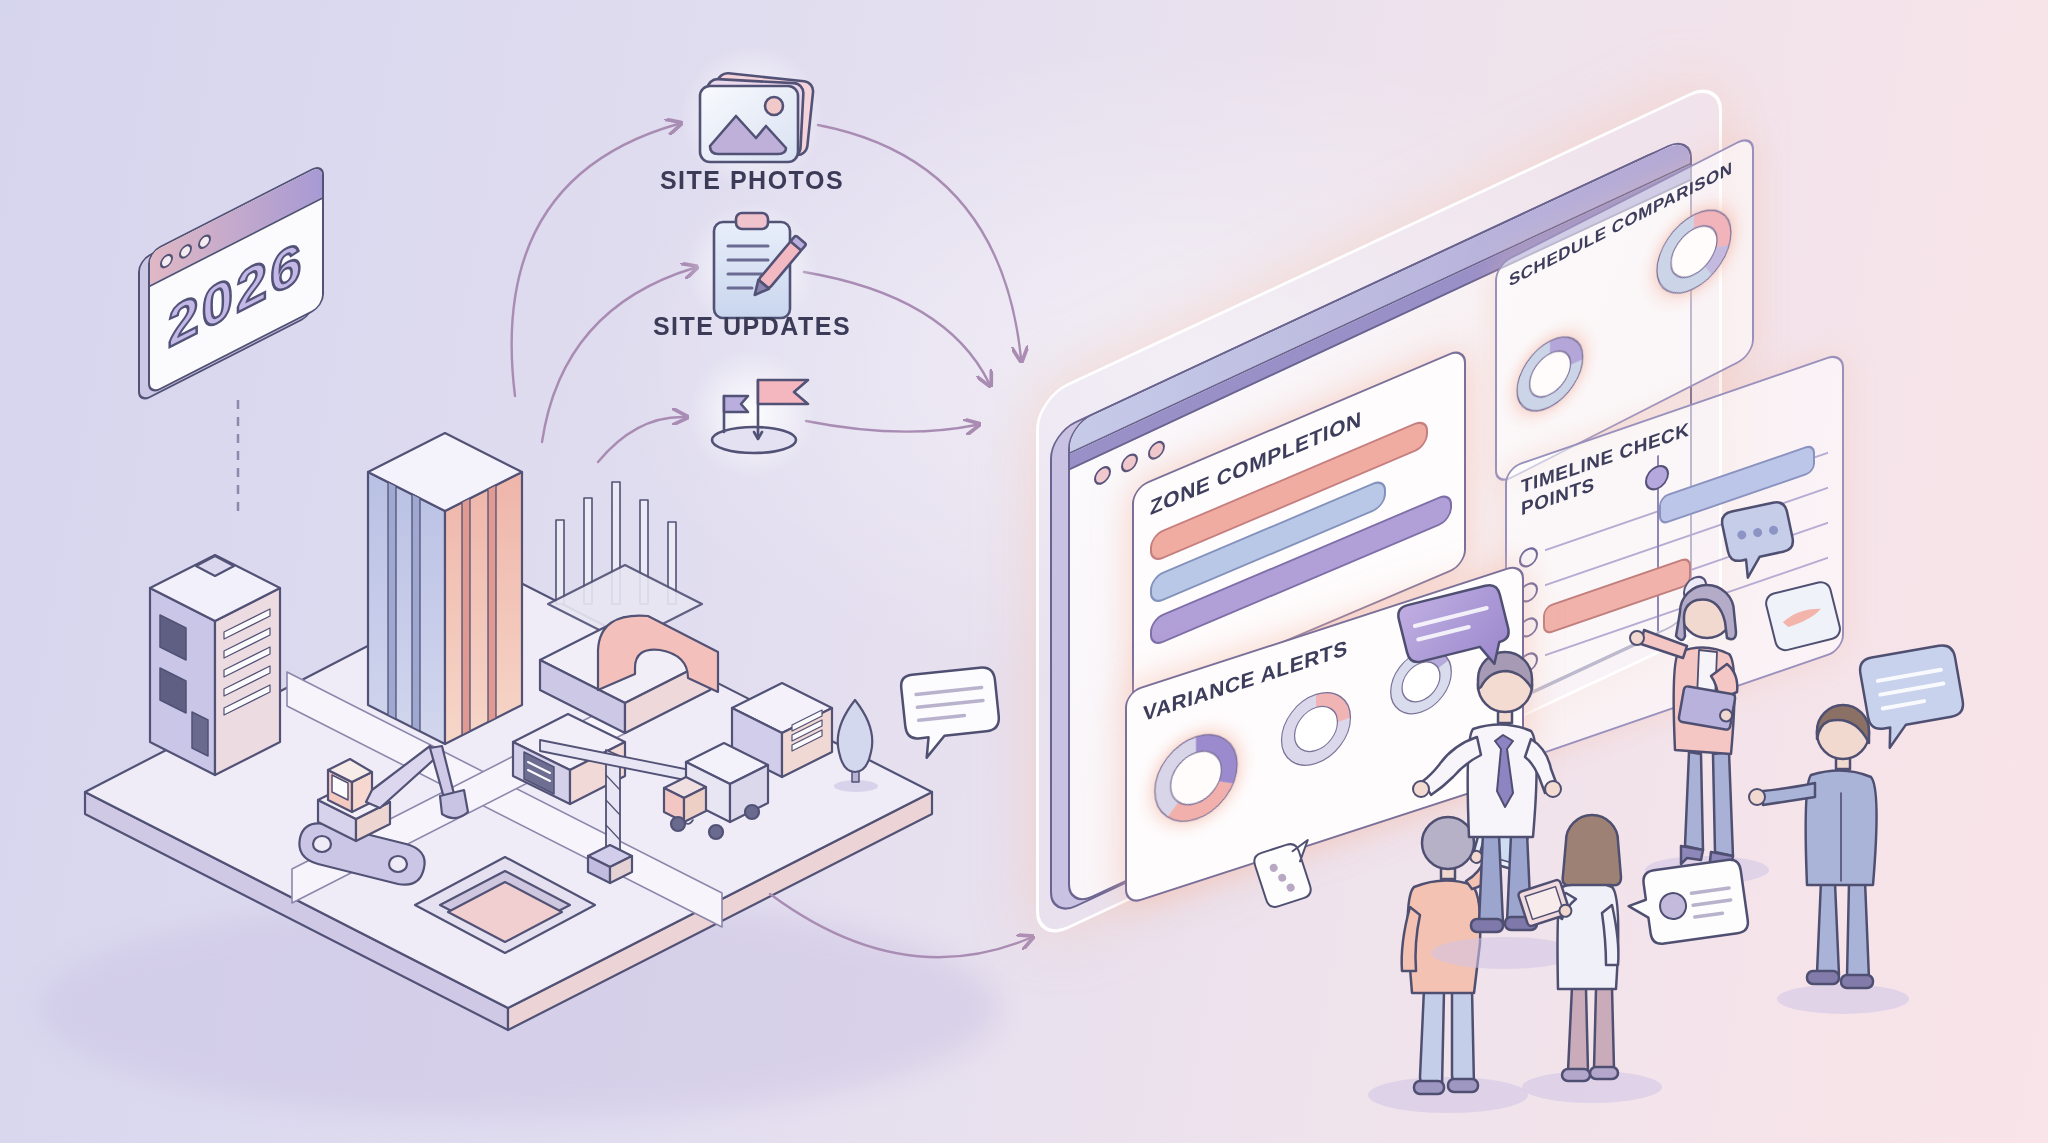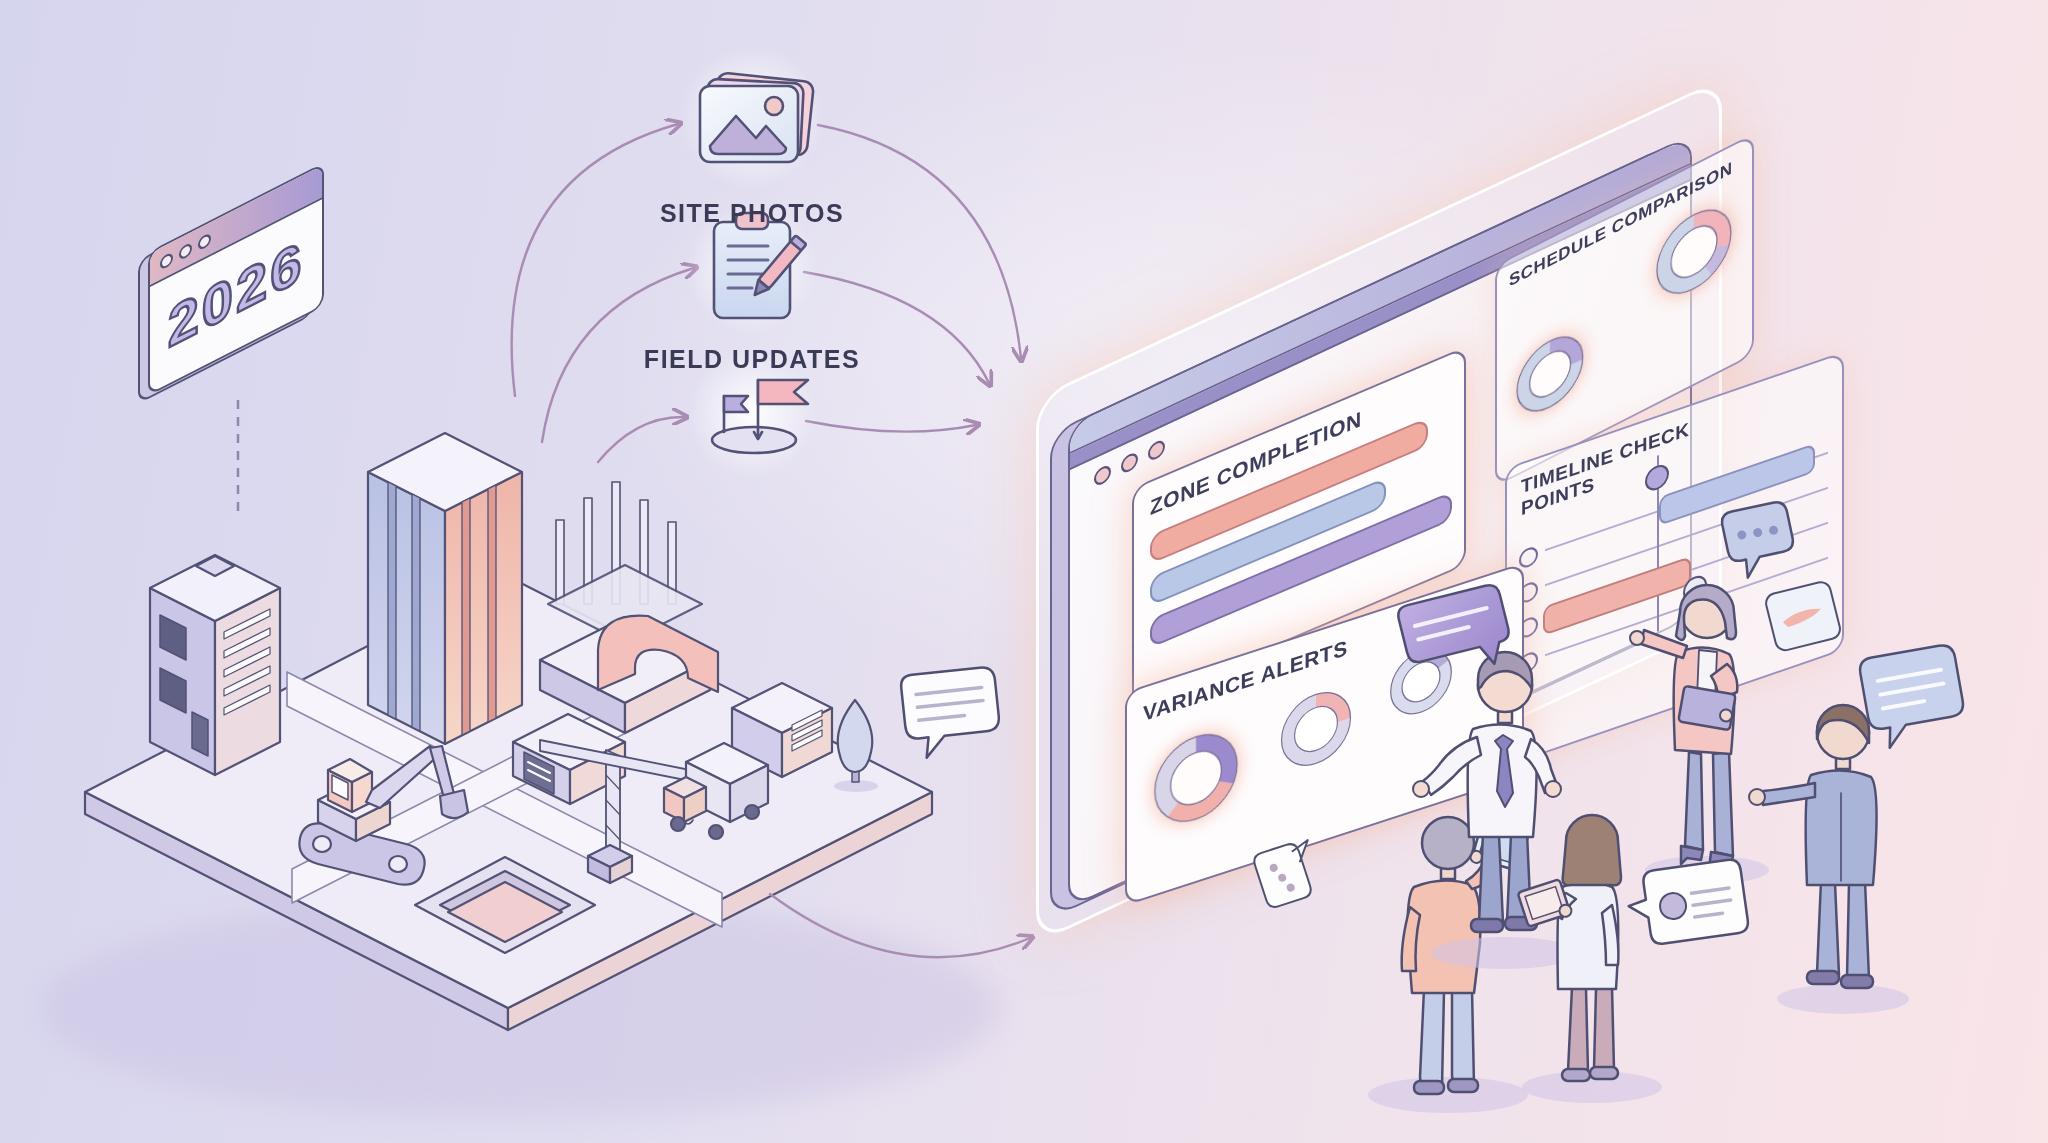--- a/index.html
+++ b/index.html
@@ -16,21 +16,21 @@
     transform:skewY(-27deg);transform-origin:0 0;background:#cdc7e6;border:2.5px solid #525276;border-radius:12px;z-index:2;}
   .y2026{position:absolute;left:148px;top:252px;width:172px;height:140px;
     transform:skewY(-27deg);transform-origin:0 0;background:#fbfafd;border:2.5px solid #525276;border-radius:12px;z-index:2;overflow:hidden;}
   .y2026 .tb{height:32px;background:linear-gradient(90deg,#e0b8c4,#a79ad4);border-bottom:2.5px solid #525276;display:flex;align-items:center;padding-left:10px;gap:6px;}
   .y2026 .dot{width:9px;height:9px;border-radius:50%;border:2px solid #525276;background:#f4ecf1;}
   .y2026 .year{display:flex;align-items:center;justify-content:center;height:100px;
     font-size:56px;font-weight:700;letter-spacing:3px;color:#c3b8e6;-webkit-text-stroke:2.5px #53537a;}
 
   
   .input-label{position:absolute;transform:translateX(-50%);white-space:nowrap;z-index:5;
-    font-size:25px;font-weight:600;letter-spacing:1.5px;color:#3b3b58;margin-top:33px;}
+    font-size:25px;font-weight:600;letter-spacing:1.5px;color:#3b3b58;}
 
   
   .glow-frame{position:absolute;left:1036px;top:398px;width:680px;height:540px;transform:skewY(-25deg);transform-origin:0 0;
     border:3px solid rgba(255,255,255,.95);border-radius:32px;box-shadow:0 0 55px rgba(246,196,176,.55);z-index:2;}
   .win-side{position:absolute;left:1050px;top:433px;width:620px;height:482px;transform:skewY(-25deg);transform-origin:0 0;
     background:#c9c2e2;border:2px solid #6a6490;border-radius:26px;z-index:2;}
   .win{position:absolute;left:1068px;top:425px;width:620px;height:480px;transform:skewY(-25deg);transform-origin:0 0;
     background:linear-gradient(115deg,#fbfafd 0%,#f8f1f4 55%,#f6e9ec 100%);
     border:2.5px solid #6a6490;border-radius:24px;z-index:2;overflow:hidden;}
   .win .bar1{height:26px;background:linear-gradient(90deg,#c6cbe8,#b2a8d6);border-bottom:2px solid #6a6490;}
@@ -276,21 +276,21 @@
   <div class="y2026">
     <div class="tb">
       <span class="dot"></span>
       <span class="dot"></span>
       <span class="dot"></span>
     </div>
     <div class="year">2026</div>
   </div>
 
   <div class="input-label" style="left:752px;top:166px;">SITE PHOTOS</div>
-  <div class="input-label" style="left:752px;top:312px;">FIELD UPDATES</div>
+  <div class="input-label" style="left:752px;top:312px;">SITE UPDATES</div>
 
   <div class="glow-frame"></div>
   <div class="win-side"></div>
   <div class="win">
     <div class="bar1"></div>
     <div class="bar2"></div>
     <div class="dots">
       <span class="wdot"></span>
       <span class="wdot"></span>
       <span class="wdot"></span>

